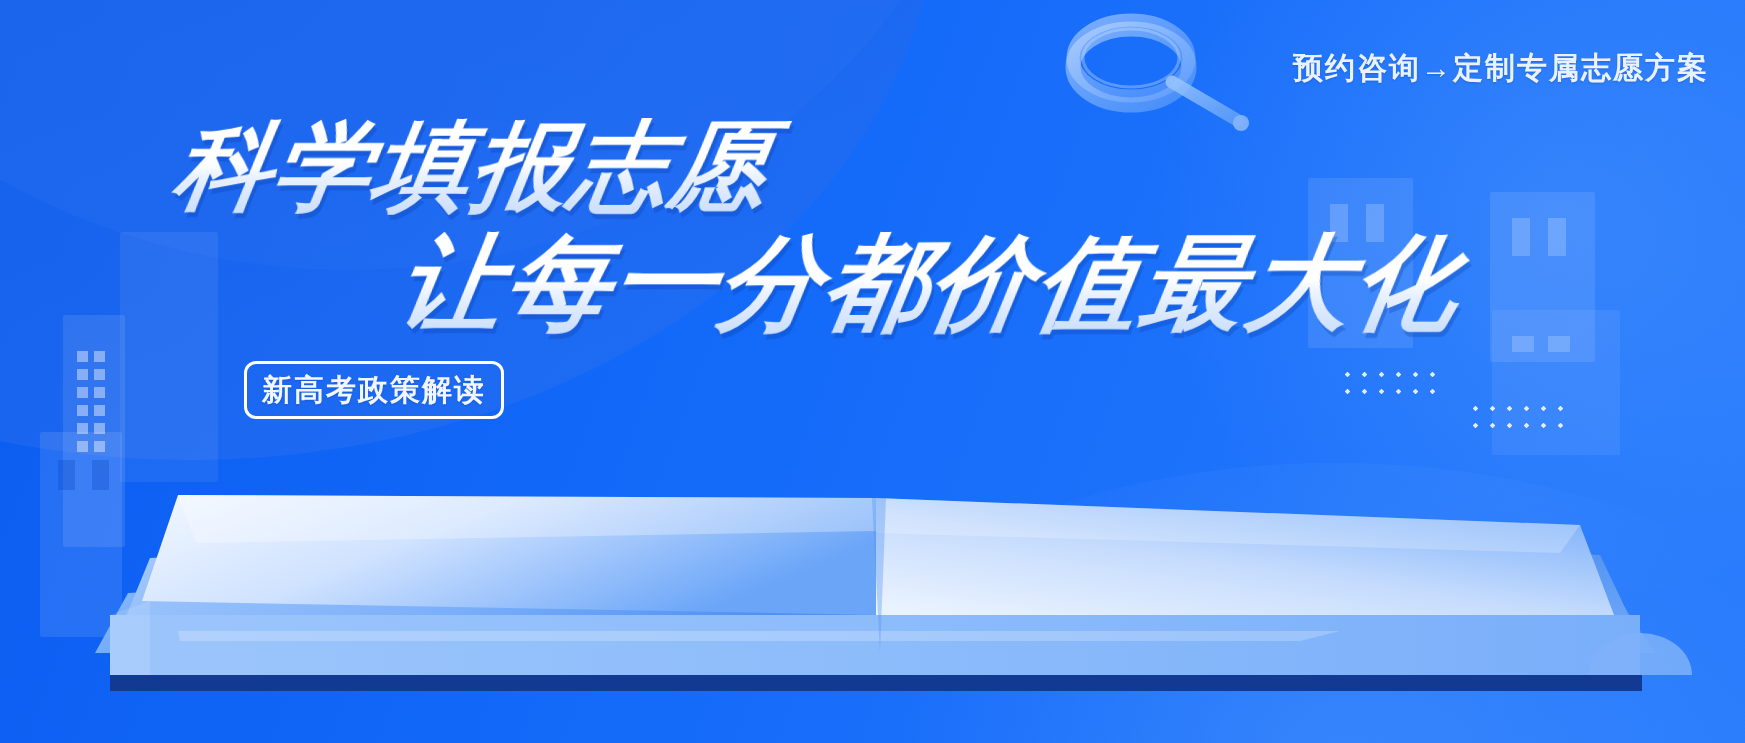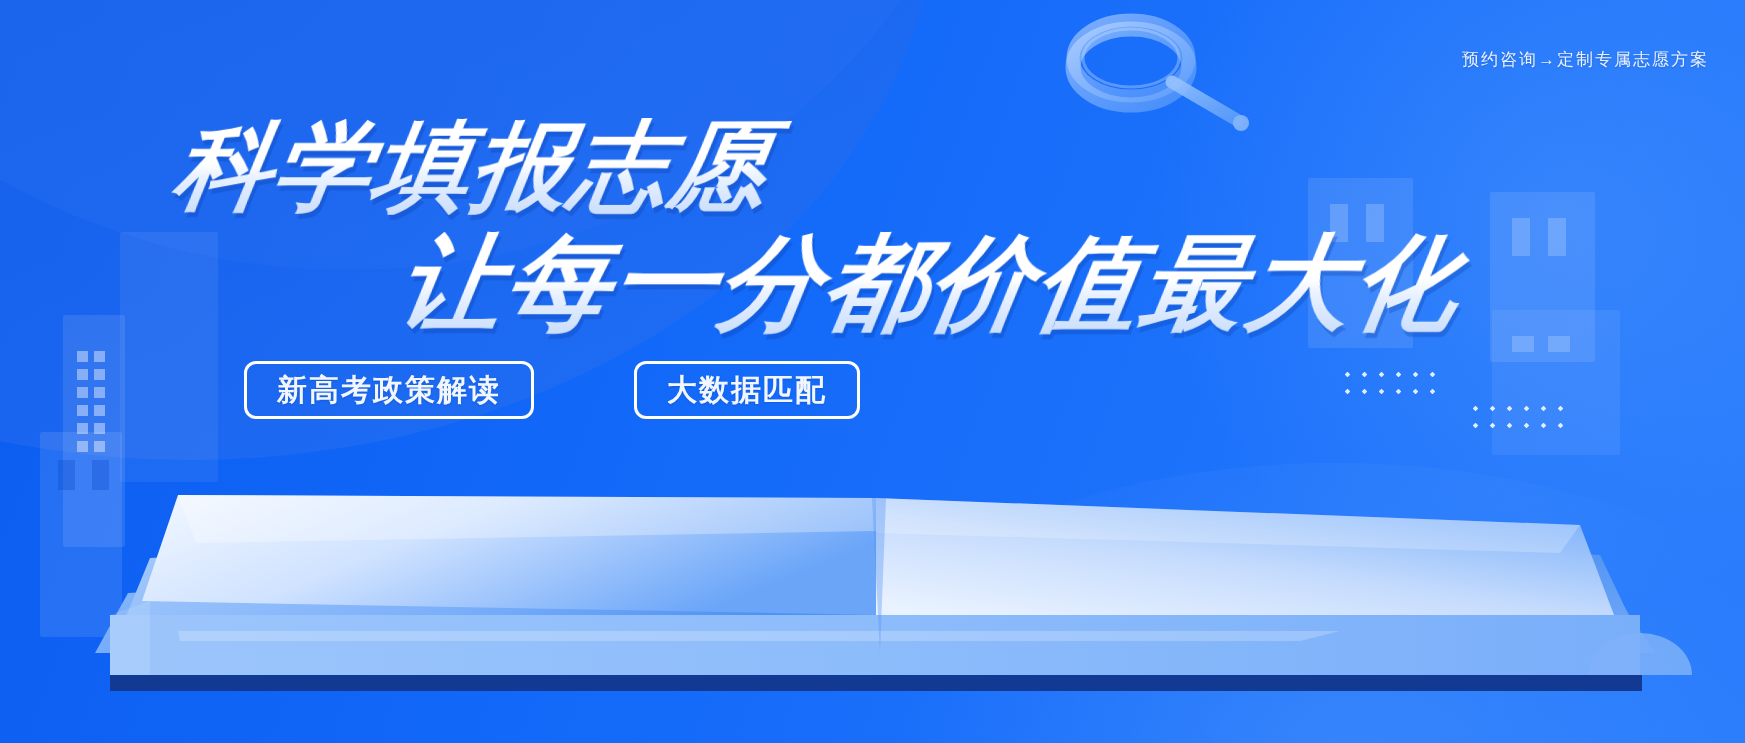--- a/index.html
+++ b/index.html
@@ -143,42 +143,42 @@
     margin-top: 16px;
     transform: skewX(-9deg);
     transform-origin: left bottom;
   }
 
   
   .tagline {
     position: absolute;
     right: 36px;
     top: 48px;
-    font-size: 17px;
-    font-weight: normal;
+    font-size: 30px;
+    font-weight: bold;
     color: #eaf2ff;
     letter-spacing: 2px;
     white-space: nowrap;
     text-shadow: 0 1px 2px rgba(0,40,140,.25);
   }
 
   
   .pills {
     position: absolute;
     left: 244px;
     top: 361px;
     display: flex;
     align-items: center;
     gap: 100px;
   }
   .pill {
     border: 3px solid #ffffff;
     border-radius: 12px;
     height: 52px;
-    padding: 0 30px;
+    padding: 0 15px;
     display: flex;
     align-items: center;
     justify-content: center;
     font-size: 30px;
     font-weight: bold;
     color: #f2f7ff;
     letter-spacing: 2px;
     white-space: nowrap;
     text-shadow: 0 1px 2px rgba(0,40,140,.22);
     background: transparent;
@@ -269,21 +269,20 @@
 
   <div class="headline">
     <div class="hl-line hl-1">科学填报志愿</div>
     <div class="hl-line hl-2">让每一分都价值最大化</div>
   </div>
 
   <div class="tagline">预约咨询→定制专属志愿方案</div>
 
   <div class="pills">
     <div class="pill">新高考政策解读</div>
-    <div class="pill">大数据匹配</div>
   </div>
 
   <div class="book">
     <svg width="1745" height="340" viewBox="0 0 1745 340" xmlns="http://www.w3.org/2000/svg" preserveAspectRatio="none">
       <defs>
         <linearGradient id="pgL1" x1="0" y1="0" x2="1" y2="0.4">
           <stop offset="0%" stop-color="#f3f8ff"></stop>
           <stop offset="45%" stop-color="#cfe2ff"></stop>
           <stop offset="100%" stop-color="#6aa5f8"></stop>
         </linearGradient>

